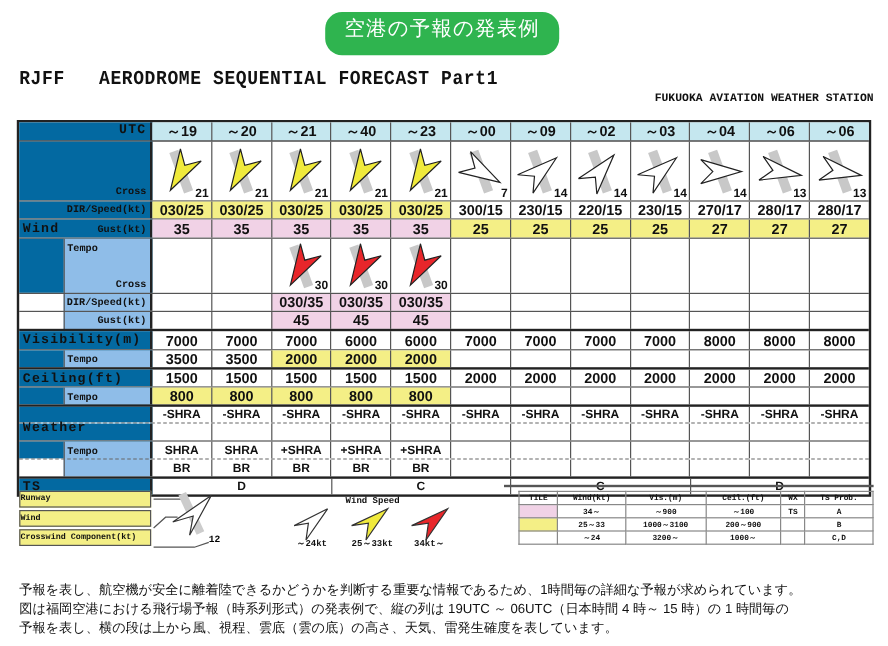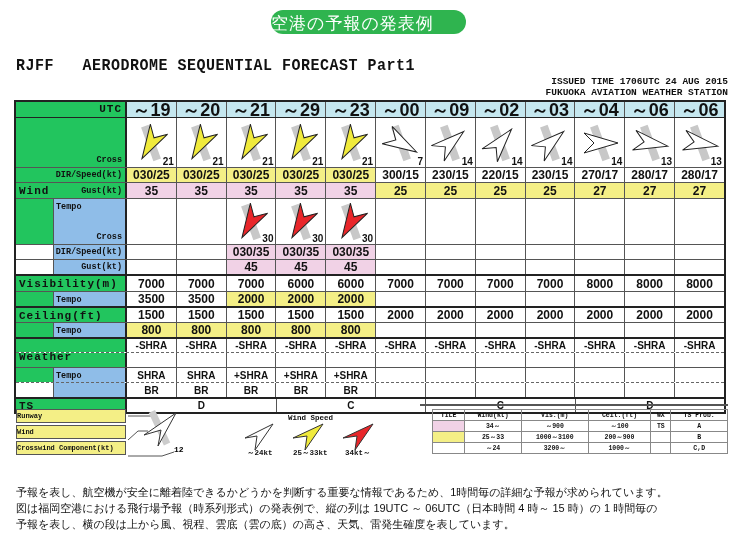--- a/index.html
+++ b/index.html
@@ -1,45 +1,45 @@
 <!DOCTYPE html>
 <html><head>
 <meta charset="utf-8">
 <style>
   * { box-sizing: border-box; margin: 0; padding: 0; }
   html, body { width: 740px; height: 538px; background: #fff; overflow: hidden; }
   body { position: relative; font-family: "Liberation Sans", "DejaVu Sans", sans-serif; color: #111; }
   .badge {
-    position: absolute; left: 271px; top: 10px; width: 195px; height: 24px;
+    position: absolute; left: 271px; top: 10px; width: 195px; height: 36px;
     background: #2fb44f; border-radius: 14px; color: #fff;
-    font-size: 17px; line-height: 28px; text-align: left; letter-spacing: 1px;
+    font-size: 17px; line-height: 28px; text-align: center; letter-spacing: 1px;
   }
   .doc-title {
     position: absolute; left: 16px; top: 58px; font-family: "Liberation Mono", "DejaVu Sans Mono", monospace;
     font-weight: bold; font-size: 15px; letter-spacing: 0.5px; transform: scaleY(1.1);
   }
   .issued {
     position: absolute; right: 12px; top: 76px; text-align: right;
     font-family: "Liberation Mono", "DejaVu Sans Mono", monospace; font-weight: bold; font-size: 9.5px; line-height: 11px;
   }
 
   
   .grid { position: absolute; left: 14px; top: 100px; width: 712px; border: 2px solid #222; }
   .row { position: relative; display: flex; border-top: 1px solid #555; }
   .row.thick { border-top: 2px solid #222; }
   .row:first-child { border-top: none; }
-  .lbl { width: 111px; flex: none; position: relative; background: #22c55e; border-right: 2px solid #222;
+  .lbl { width: 111px; flex: none; position: relative; background: #0369a1; border-right: 2px solid #222;
     font-family: "Liberation Mono", "DejaVu Sans Mono", monospace; font-weight: bold; font-size: 8.5px; }
   .lbl .r { position: absolute; right: 3px; bottom: 2px; }
   .lbl .big { font-size: 11px; letter-spacing: 1px; }
   .cells { display: flex; flex: 1; }
   .c { flex: 1; border-left: 1px solid #555; text-align: center; font-weight: bold; font-size: 12px; position: relative;
     font-family: "Liberation Sans", "DejaVu Sans", sans-serif; display: flex; align-items: center; justify-content: center; }
   .c:first-child { border-left: none; }
-  .hdr .c { background: #c5e7ef; font-size: 18px; }
+  .hdr .c { background: #c5e7ef; font-size: 12px; }
   .yel { background: #f4ef86; }
   .pink { background: #f1d2e6; }
   .blue { background: #8fbde8; }
   .cross { position: absolute; right: 2px; bottom: 0; font-size: 10px; font-weight: bold; }
 
   
   .leg-box { position: absolute; left: 16px; height: 14px; background: #f4ef86; border: 1px solid #555;
     font-family: "Liberation Mono", "DejaVu Sans Mono", monospace; font-weight: bold; font-size: 7px; line-height: 12px; }
   .leg-text { position: absolute; font-family: "Liberation Mono", "DejaVu Sans Mono", monospace; font-weight: bold; font-size: 7.5px; }
   table.key { position: absolute; left: 432px; top: 409px; width: 296px; border-collapse: collapse;
@@ -47,35 +47,34 @@
   table.key td { border: 1px solid #888; height: 11px; text-align: center; padding: 0 2px; }
   .key-line { position: absolute; left: 420px; top: 404px; width: 308px; height: 2px; background: #555; }
   .desc { position: absolute; left: 16px; top: 484px; width: 720px; font-size: 11px; line-height: 16px; }
 </style>
 </head>
 <body>
 
 <div class="badge">空港の予報の発表例</div>
 <div class="doc-title" style="white-space:pre">RJFF   AERODROME SEQUENTIAL FORECAST Part1</div>
 <div class="issued">
-  <div>ISSUED TIME 1706UTC 24 AUG 2015</div>
   <div>FUKUOKA AVIATION WEATHER STATION</div>
 </div>
 
 <div class="grid" id="grid">
 
   <div class="row hdr" style="height:15px">
     <div class="lbl">
         <span class="r big">UTC</span>
       </div>
     <div class="cells" id="r-utc">
         <div class="c ">～19</div>
         <div class="c ">～20</div>
         <div class="c ">～21</div>
-        <div class="c ">～29</div>
+        <div class="c ">～40</div>
         <div class="c ">～23</div>
         <div class="c ">～00</div>
         <div class="c ">～09</div>
         <div class="c ">～02</div>
         <div class="c ">～03</div>
         <div class="c ">～04</div>
         <div class="c ">～06</div>
         <div class="c ">～06</div>
       </div>
   </div>

